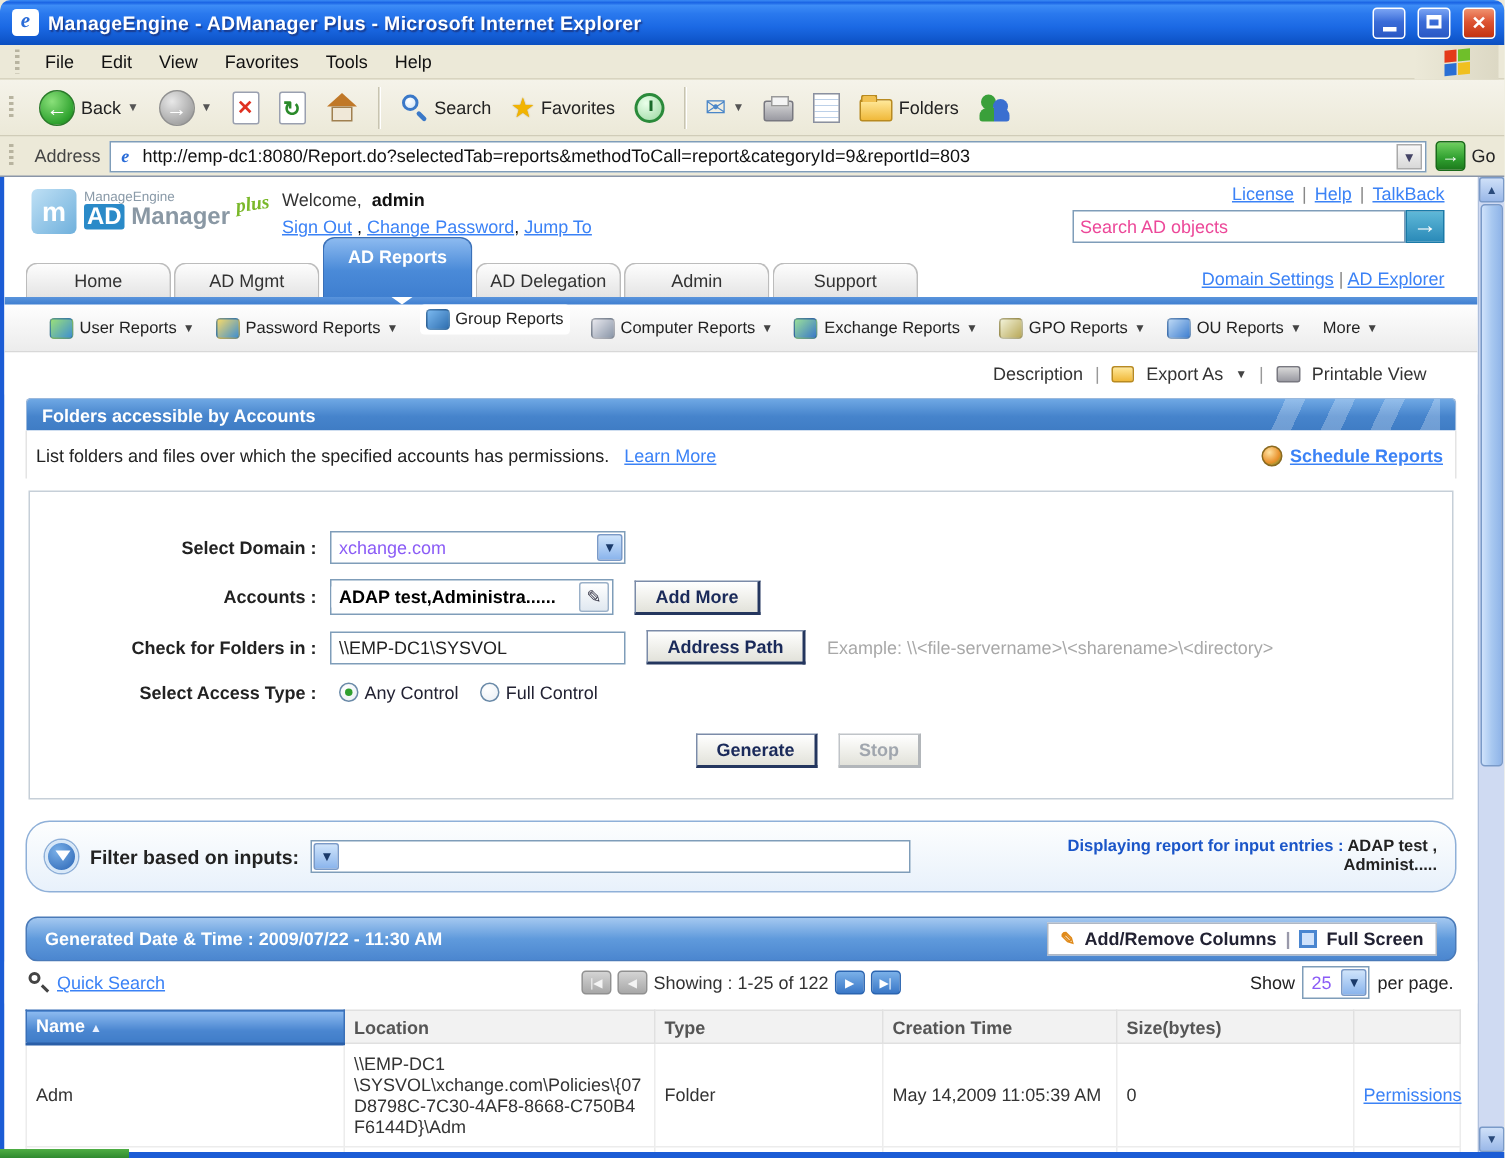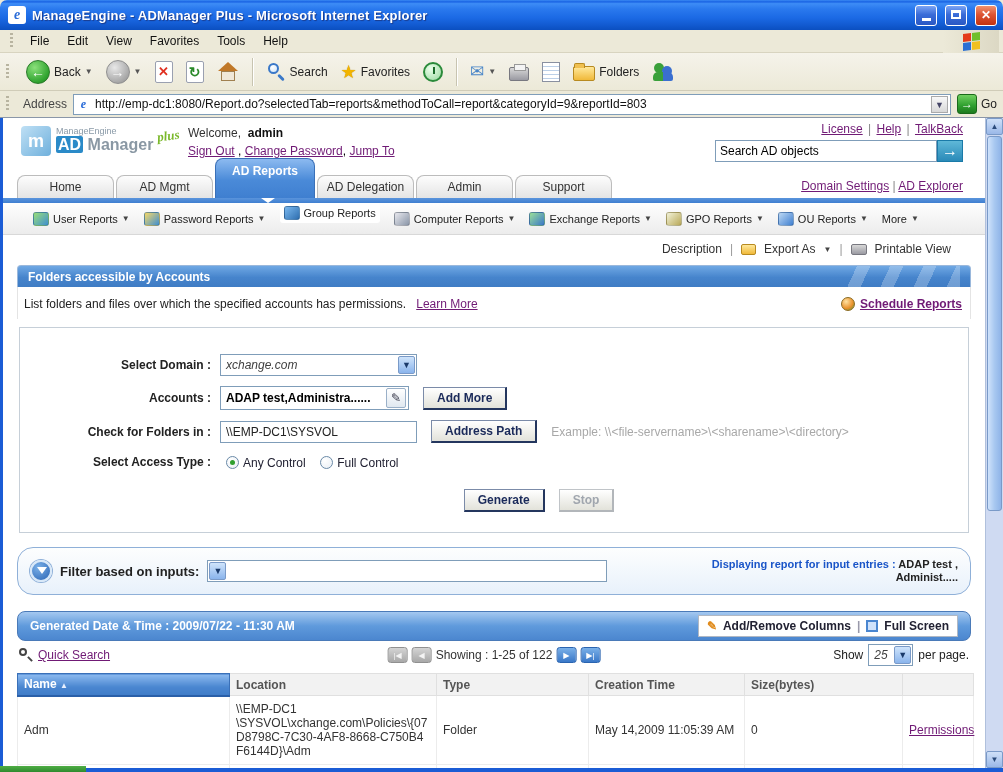--- a/index.html
+++ b/index.html
@@ -83,25 +83,25 @@
   .site-header { height:54px; position:relative; background:#fff; }
   .logo { position:absolute; left:18px; top:8px; display:flex; gap:5px; }
   .logo-cube { width:30px; height:30px; border-radius:4px; background:linear-gradient(135deg,#bfe0f5,#6fb0dc); color:#fff; font-weight:bold; font-size:18px; text-align:center; line-height:30px; }
   .logo-text .me { font-size:9px; color:#8a9aa8; }
   .logo-text .adm { font-size:16px; color:#8a98a4; font-weight:bold; }
   .logo-text .adm b { color:#fff; background:#2a8ac8; padding:0 2px; border-radius:2px; }
   .logo-plus { color:#7ab82a; font:italic bold 13px "Liberation Serif",serif; transform:rotate(-8deg); margin-top:2px; }
   .welcome { position:absolute; left:185px; top:8px; font-size:12px; color:#333; }
   .welcome b { color:#111; }
   .welcome-links { position:absolute; left:185px; top:26px; font-size:12px; }
-  a, .link { color:#701a75; text-decoration:underline; cursor:pointer; }
+  a, .link { color:#3b82f6; text-decoration:underline; cursor:pointer; }
   .toplinks { position:absolute; right:22px; top:4px; font-size:12px; }
   .toplinks .sep { color:#888; text-decoration:none; margin:0 2px; }
   .adsearch { position:absolute; right:22px; top:22px; display:flex; }
-  .adsearch input { width:222px; height:22px; border:1px solid #7f9db9; font-size:12px; color:#000000; padding:0 4px; }
+  .adsearch input { width:222px; height:22px; border:1px solid #7f9db9; font-size:12px; color:#ec4899; padding:0 4px; }
   .adsearch .sbtn { width:26px; height:22px; background:linear-gradient(180deg,#5fb8d8,#2a8ab8); border:1px solid #1a7aa8; color:#fff; font-weight:bold; text-align:center; line-height:20px; }
 
   
   .tabs-row { height:26px; position:relative; padding-left:14px; display:flex; align-items:flex-end; gap:2px; background:#fff; }
   .tab { width:97px; height:23px; text-align:center; line-height:22px; font-size:12px; color:#333;
     background:linear-gradient(180deg,#fdfdfd,#e4e4e4); border:1px solid #bcbcbc; border-bottom:none; border-radius:8px 8px 0 0; }
   .tab.active { width:100px; height:40px; line-height:25px; color:#fff; font-weight:bold;
     background:linear-gradient(180deg,#8cbaf0,#4a8ad8 55%,#3f7fd0); border-color:#3a70b8; }
   .tabs-right { position:absolute; right:22px; bottom:5px; font-size:12px; }
   .tabs-blue-strip { height:5px; background:linear-gradient(180deg,#5a94dc,#3f7fd0); position:relative; }
@@ -137,21 +137,21 @@
   .panel-desc .lm { margin-left:10px; }
   .panel-desc .spacer { flex:1; }
   .sched { display:flex; align-items:center; gap:5px; font-weight:bold; }
   .sched-icon { width:14px; height:14px; border-radius:50%; background:radial-gradient(circle at 35% 30%,#ffe2a0,#e8902a 60%,#3f9f3f); border:1px solid #8a6a20; }
 
   
   .formbox { margin:8px 2px 0 2px; border:1px solid #c6cfd8; background:#fff; padding:16px 0 20px; }
   .frow { display:flex; align-items:center; margin:10px 0; }
   .flabel { width:200px; text-align:right; font-weight:bold; font-size:12px; color:#222; padding-right:9px; }
   .xpselect { height:22px; border:1px solid #7f9db9; background:#fff; display:flex; align-items:center; }
-  .xpselect .val { flex:1; font-size:12px; color:#404040; padding:0 5px; white-space:nowrap; overflow:hidden;font-style:italic; }
+  .xpselect .val { flex:1; font-size:12px; color:#8b5cf6; padding:0 5px; white-space:nowrap; overflow:hidden; }
   .xpselect .arrow { width:17px; height:18px; margin:1px; background:linear-gradient(180deg,#cfe4fb,#8ab4ec); border:1px solid #7a9ac8; border-radius:2px; font-size:9px; color:#1a3a6a; text-align:center; line-height:17px; }
   .dom-select { width:197px; }
   .txtinput { height:22px; border:1px solid #7f9db9; font-size:12px; color:#222; padding:0 5px; }
   .accounts-wrap { display:flex; align-items:center; border:1px solid #7f9db9; height:24px; }
   .accounts-wrap input { border:none; outline:none; width:165px; font-weight:bold; font-size:12px; padding:0 5px; }
   .pencil { width:20px; height:20px; margin-right:2px; background:linear-gradient(180deg,#fff,#e0e8f0); border:1px solid #9ab0c8; border-radius:2px; text-align:center; font-size:12px; color:#334; line-height:18px; }
   .xpbtn { margin-left:14px; background:linear-gradient(180deg,#ffffff,#f2f2ee 45%,#e2e2da); border:1px solid #7b8ba8; border-right:2px solid #24365e; border-bottom:2px solid #24365e; color:#1a2a5a; font-weight:bold; font-size:12px; padding:3px 13px; font-family:inherit; }
   .xpbtn.disabled { color:#a0a6ae; border:1px solid #c0c4c8; border-right:2px solid #b2b6ba; border-bottom:2px solid #b2b6ba; }
   .example { margin-left:14px; font-size:12px; color:#a8a8a8; }
   .radio { width:13px; height:13px; border-radius:50%; border:1px solid #6a8aa8; background:radial-gradient(circle at 35% 30%,#fff,#e8eef4); display:inline-block; vertical-align:-2px; position:relative; margin:0 4px 0 10px; }

